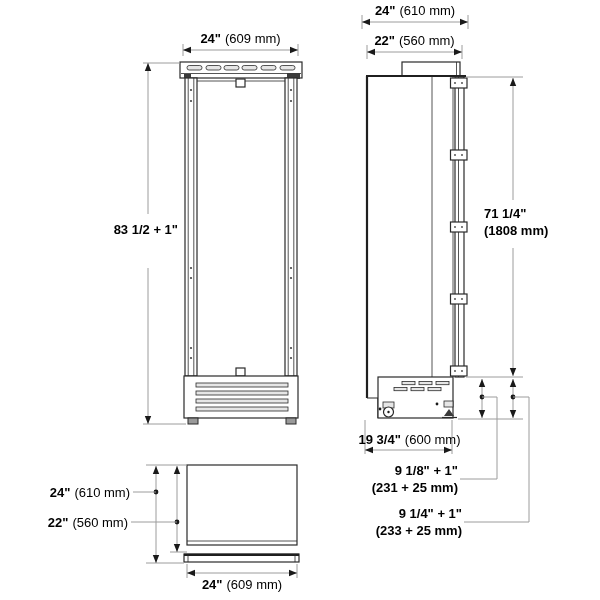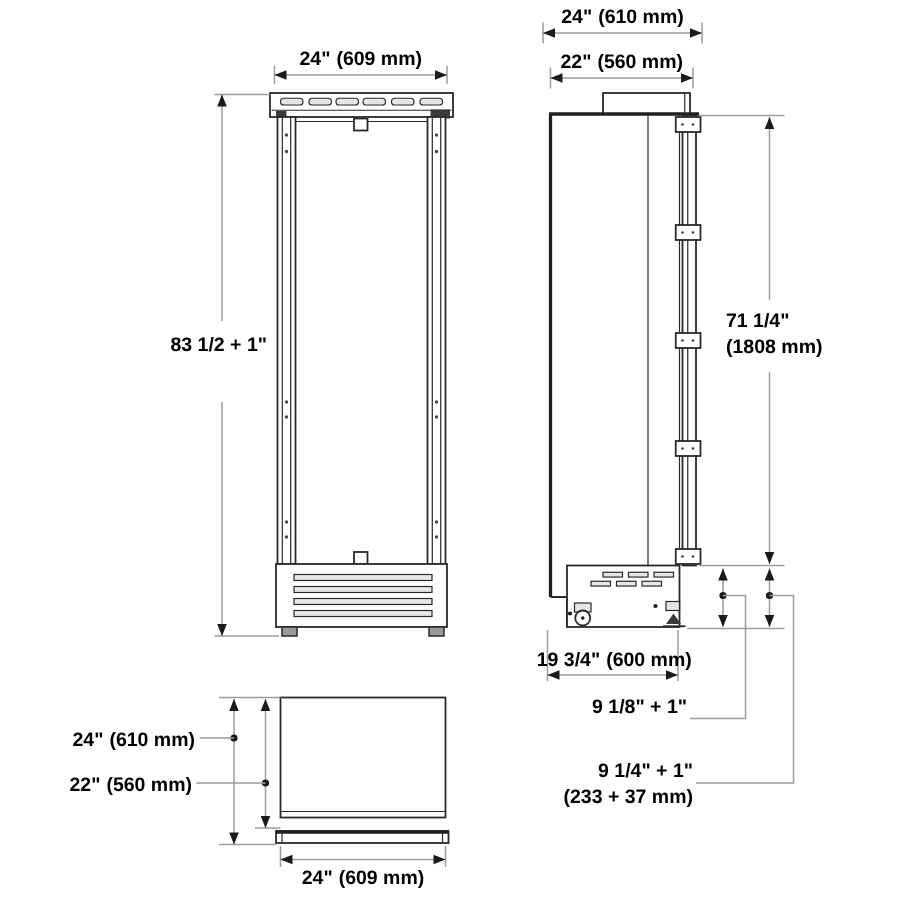--- a/index.html
+++ b/index.html
@@ -11,21 +11,21 @@
   .ol2{stroke:#1f1f1f;stroke-width:2.2;fill:none;}
   .thin{stroke:#2a2a2a;stroke-width:0.8;fill:none;}
   .dim{stroke:#9c9c9c;stroke-width:1;fill:none;}
   .arr{fill:#1a1a1a;stroke:none;}
   .dot{fill:#1a1a1a;stroke:none;}
   .hole{fill:#444;stroke:none;}
   .slot{fill:#e6e6e6;stroke:#2a2a2a;stroke-width:0.8;}
   .dark{fill:#3a3a3a;stroke:none;}
   .lbl{position:absolute;font-size:13px;color:#000;white-space:nowrap;line-height:17px;}
   .lbl .in{font-weight:bold;}
-  .lbl span.mm{font-weight:bold;margin-left:4px;}
+  .lbl span.mm{font-weight:normal;margin-left:4px;}
   .lbl div.mm{font-weight:bold;}
 </style>
 </head>
 <body>
 
 <div id="canvas">
 
 <svg width="600" height="600" viewBox="0 0 600 600">
 
   <g>
@@ -198,25 +198,26 @@
 
 <div class="lbl" style="left:484px;top:205px;text-align:left;">
   <div class="in">71 1/4"</div>
   <div class="mm">(1808 mm)</div>
 </div>
 
 <div class="lbl" style="left:352px;top:431px;width:115px;text-align:center;"><span class="in">19 3/4"</span><span class="mm">(600 mm)</span></div>
 
 <div class="lbl" style="right:142px;top:462px;text-align:right;">
   <div class="in">9 1/8" + 1"</div>
+  <div class="mm">(231 + 25 mm)</div>
 </div>
 
 <div class="lbl" style="right:138px;top:505px;text-align:right;">
   <div class="in">9 1/4" + 1"</div>
-  <div class="mm">(233 + 37 mm)</div>
+  <div class="mm">(233 + 25 mm)</div>
 </div>
 
 <div class="lbl" style="right:470px;top:484px;text-align:right;"><span class="in">24"</span><span class="mm">(610 mm)</span></div>
 
 <div class="lbl" style="right:472px;top:514px;text-align:right;"><span class="in">22"</span><span class="mm">(560 mm)</span></div>
 
 <div class="lbl" style="left:185px;top:576px;width:114px;text-align:center;"><span class="in">24"</span><span class="mm">(609 mm)</span></div>
 
 </div>
 

